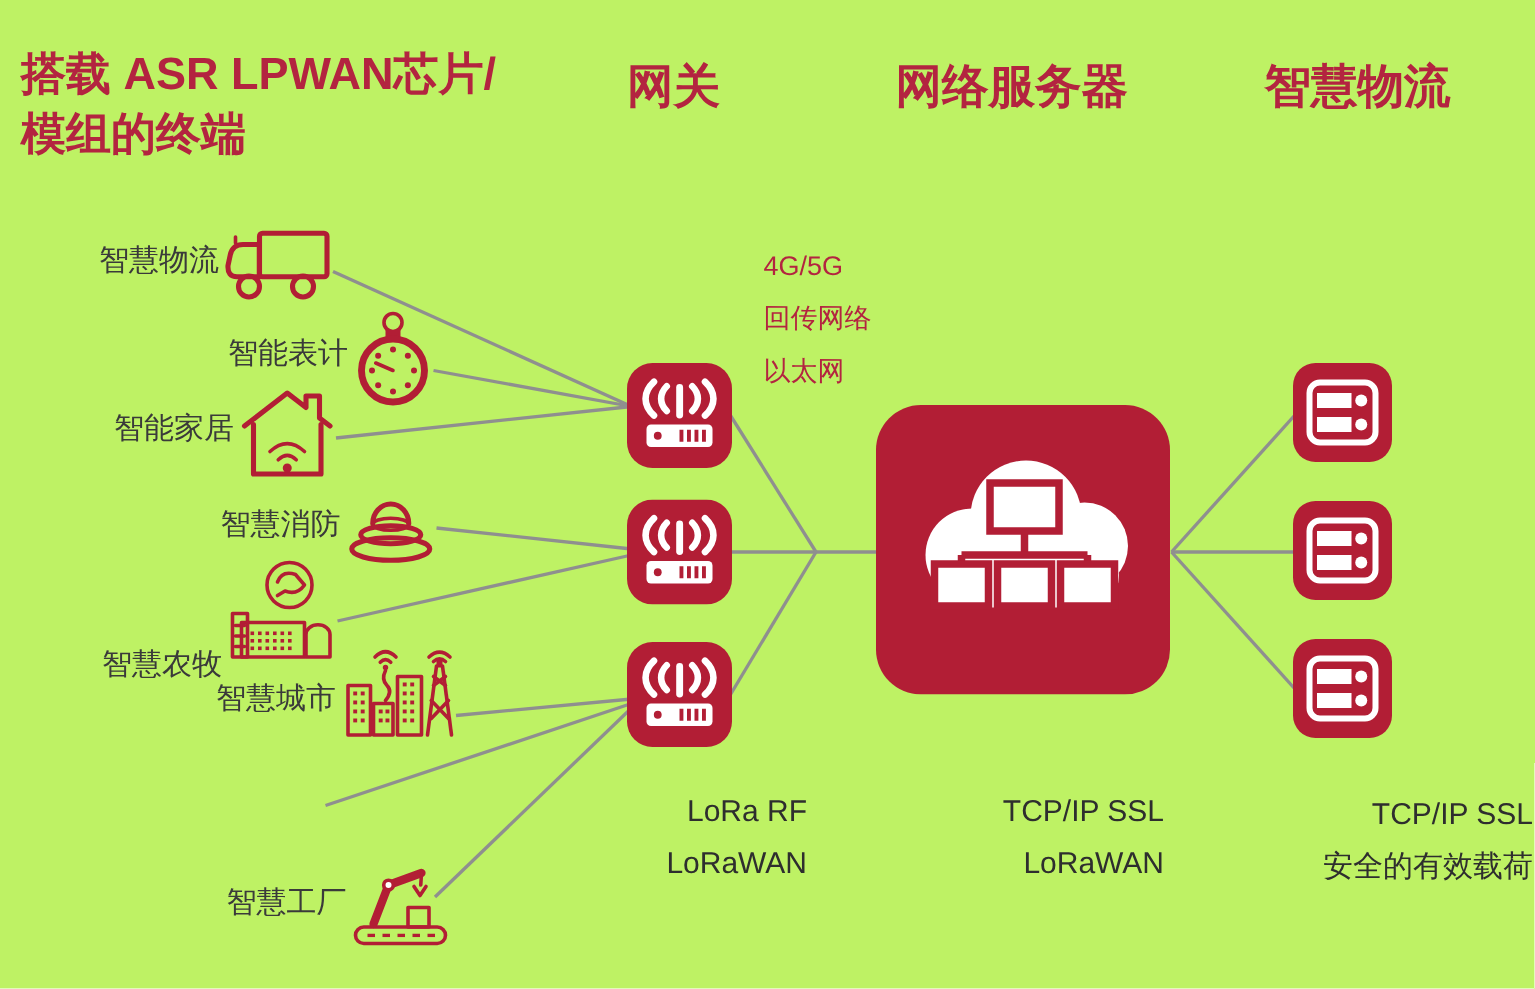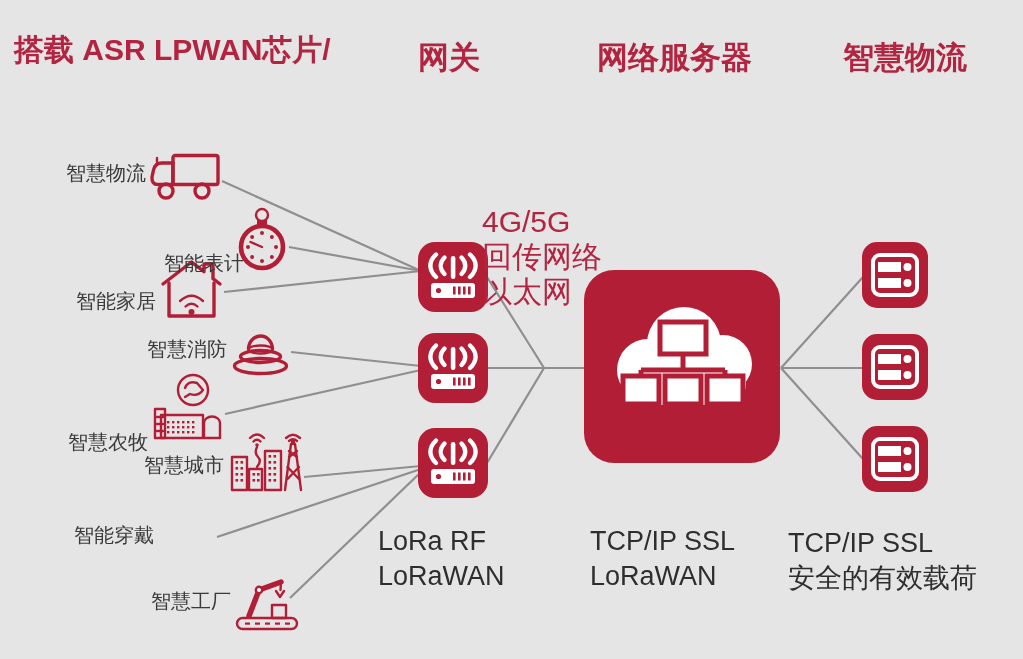--- a/index.html
+++ b/index.html
@@ -5,33 +5,33 @@
   :root{
     --red:#b21e35;
     --red-text:#b32440;
     --gray:#8f8f8f;
     --dark:#3a3a3a;
     --caption:#2e2e2e;
   }
   *{margin:0;padding:0;box-sizing:border-box;}
   html,body{background:#fff;}
   body{font-family:"Liberation Sans","DejaVu Sans",sans-serif;}
-  .canvas{position:relative;width:1023px;height:659px;background:#e5e5e5;overflow:hidden;}
+  .canvas{position:relative;width:1023px;height:659px;background:#bef264;overflow:hidden;}
   .lines{position:absolute;left:0;top:0;z-index:1;}
   .node{position:absolute;z-index:2;}
   .page-title{position:absolute;left:14px;top:30px;font-size:30px;line-height:40px;
     font-weight:700;color:var(--red-text);z-index:3;}
   .col-header{position:absolute;top:37px;font-size:31px;font-weight:700;
     color:var(--red-text);white-space:nowrap;z-index:3;}
   .dev-label{position:absolute;font-size:20px;color:var(--dark);text-align:right;
     white-space:nowrap;z-index:3;}
-  .backhaul{position:absolute;left:482px;top:160px;font-size:30px;line-height:35px;
-    color:var(--red-text);z-index:3;margin-top:44px;}
-  .caption{position:absolute;font-size:27px;line-height:35px;color:var(--caption);
-    text-align:left;white-space:nowrap;z-index:3;}
+  .backhaul{position:absolute;left:509px;top:160px;font-size:18px;line-height:35px;
+    color:var(--red-text);z-index:3;}
+  .caption{position:absolute;font-size:20px;line-height:35px;color:var(--caption);
+    text-align:right;white-space:nowrap;z-index:3;}
   svg{display:block;}
   .rs{stroke:var(--red);fill:none;stroke-width:3.4;stroke-linecap:round;stroke-linejoin:round;}
   .rs2{stroke:var(--red);fill:none;stroke-width:2.4;stroke-linecap:round;stroke-linejoin:round;}
   .rf{fill:var(--red);}
   .wf{fill:#fff;}
   .conn{stroke:var(--gray);stroke-width:2.2;}
 </style>
 </head>
 <body>
 
@@ -49,32 +49,32 @@
     <line class="conn" x1="487" y1="277" x2="544" y2="368"></line>
     <line class="conn" x1="487" y1="463" x2="544" y2="368"></line>
     <line class="conn" x1="487" y1="368" x2="584" y2="368"></line>
     <line class="conn" x1="781" y1="368" x2="863" y2="277"></line>
     <line class="conn" x1="781" y1="368" x2="863" y2="368"></line>
     <line class="conn" x1="781" y1="368" x2="863" y2="459"></line>
   </svg>
 
   <div class="page-title">
     <div>搭载 ASR LPWAN芯片/</div>
+    <div>模组的终端</div>
   </div>
   <div class="col-header" style="left:418px;">网关</div>
   <div class="col-header" style="left:597px;">网络服务器</div>
   <div class="col-header" style="left:843px;">智慧物流</div>
 
   <div class="dev-label" style="left:10px;top:160px;width:136px;">智慧物流</div>
-  <div class="dev-label" style="left:112px;top:222px;width:132px;margin-top:28px;">智能表计</div>
-  <div class="dev-label" style="left:10px;top:272px;width:146px;margin-top:16px;">智能家居</div>
+  <div class="dev-label" style="left:100px;top:222px;width:132px;">智能表计</div>
+  <div class="dev-label" style="left:10px;top:272px;width:146px;">智能家居</div>
   <div class="dev-label" style="left:100px;top:336px;width:127px;">智慧消防</div>
   <div class="dev-label" style="left:10px;top:400px;width:138px;margin-top:29px;">智慧农牧</div>
   <div class="dev-label" style="left:100px;top:452px;width:124px;">智慧城市</div>
-  <div class="dev-label" style="left:10px;top:522px;width:144px;">智能穿戴</div>
   <div class="dev-label" style="left:100px;top:588px;width:131px;">智慧工厂</div>
 
   <div class="node" style="left:148px;top:152px;">
     <svg width="76" height="50" viewBox="0 0 76 50">
       <rect class="rs" x="25" y="3.5" width="45" height="29" rx="2"></rect>
       <path class="rs" d="M25,11 H14 Q7,11 5.5,18 L4,25 Q3.5,32.5 10,32.5 H25"></path>
       <rect class="rf" x="23.2" y="10" width="3.4" height="22.5"></rect>
       <line class="rs2" x1="9" y1="10" x2="9" y2="6"></line>
       <circle class="rs" cx="18" cy="39" r="7" fill="#fff"></circle>
       <circle class="rs" cx="54" cy="39" r="7" fill="#fff"></circle>

